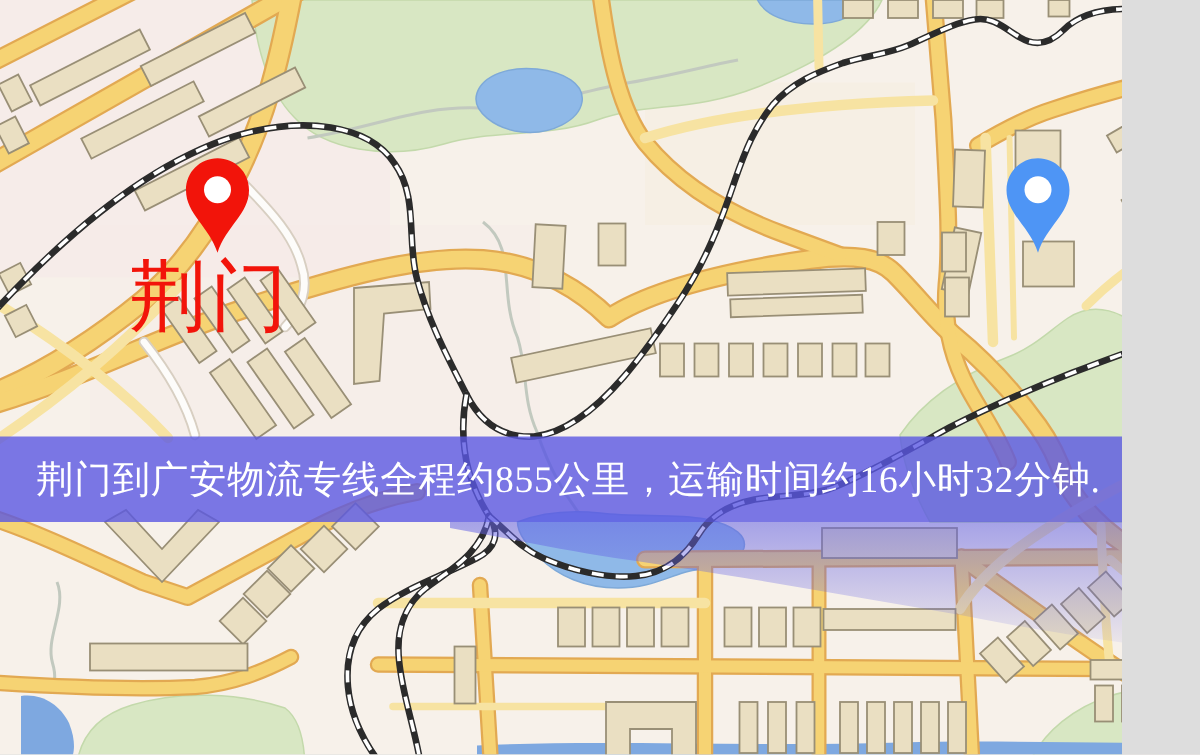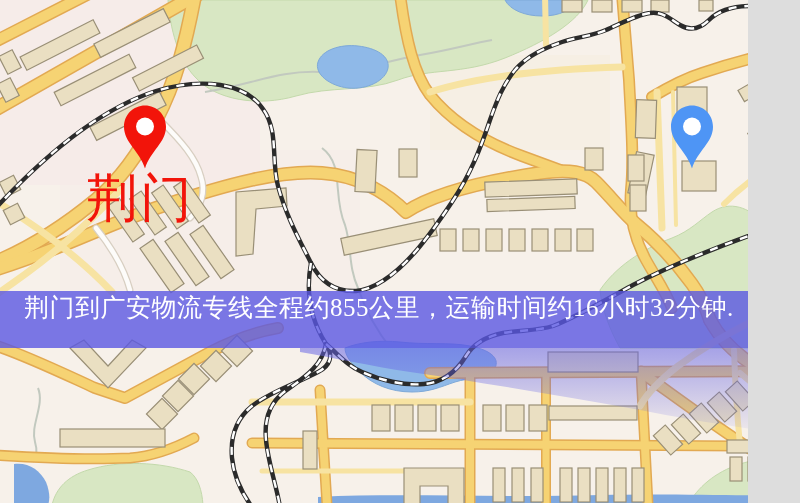--- a/index.html
+++ b/index.html
@@ -23,21 +23,21 @@
   .pin{position:absolute;width:48px;height:66px;}
   .pin svg{width:48px;height:66px;display:block;}
   .marker-label{position:absolute;font-size:52px;line-height:54px;font-weight:500;
                 letter-spacing:2px;white-space:nowrap;}
   #origin-label{left:86px;top:172px;color:var(--origin,#f2140a);}
   #dest-label{left:640px;top:176px;color:var(--destlabel,#2428dd);}
   #origin-pin{left:121px;top:104px;color:var(--origin,#f2140a);}
   #dest-pin{left:668px;top:104px;color:var(--destpin,#4e95f5);}
   
   .banner{position:absolute;left:0;top:291px;width:800px;height:57px;
-          background:var(--bannerbg,rgba(90,88,226,.8));display:flex;}
+          background:var(--bannerbg,rgba(90,88,226,.8));display:flex;align-items:center;}
   .banner .txt{color:var(--bannertxt,#fff);font-size:25px;padding-left:24px;letter-spacing:.5px;}
 </style>
 </head>
 <body>
 
 <div class="stage" style="--origin: #f2140a; --destlabel: #2428dd; --destpin: #4e95f5; --bg: #f7f1ea; --road: #f6d373; --casing: #e2a952; --roadpale: #f7e3a2; --green: #d8e7c3; --water: #8fb9e8; --bld: #eadfc2; --bannerbg: #5a58e2cc; --bannertxt: #ffffff;">
 
 <svg width="800" height="503" viewBox="0 0 800 503">
   <defs>
     <linearGradient id="fadeBlue" x1="0" y1="348" x2="0" y2="442" gradientUnits="userSpaceOnUse">

